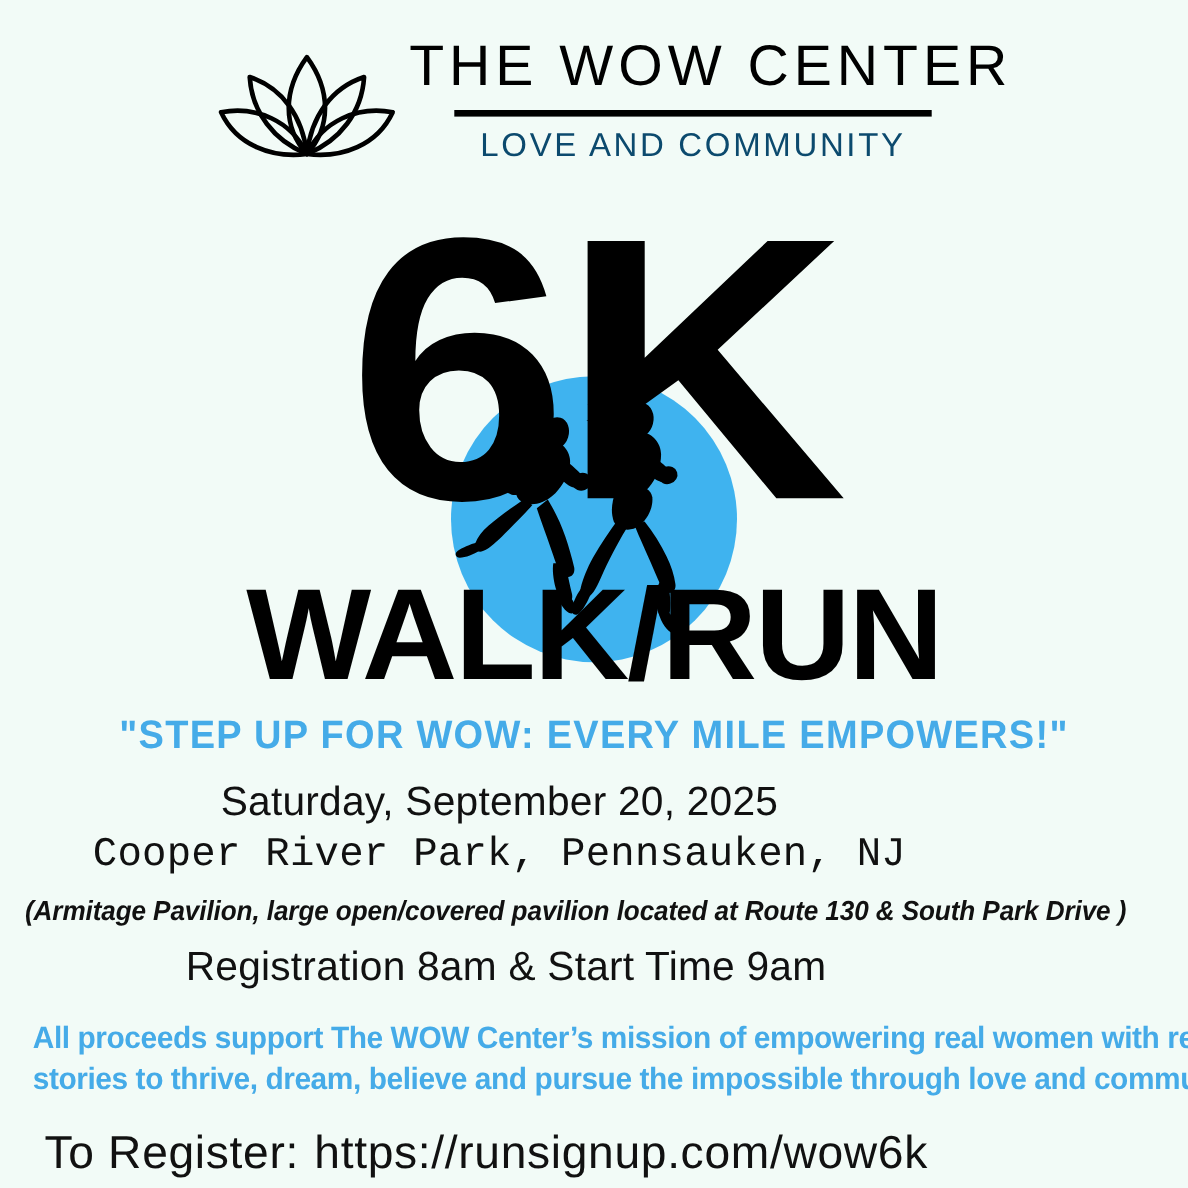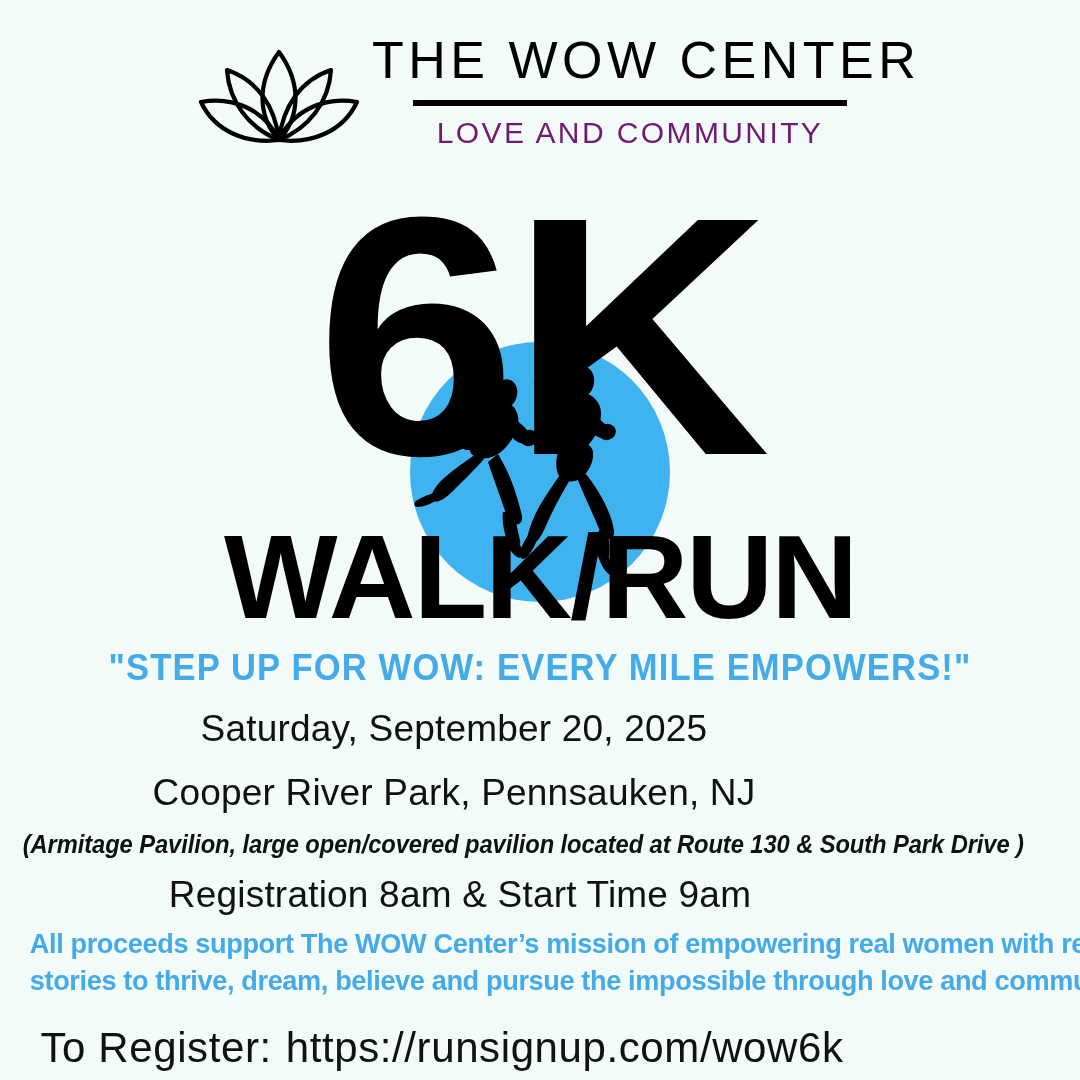--- a/index.html
+++ b/index.html
@@ -56,21 +56,21 @@
     width: 434px;
     height: 6px;
     background: #000000;
     margin: 13px auto 10px auto;
   }
   .brand-tagline {
     font-family: "Liberation Sans", sans-serif;
     font-size: 30px;
     font-weight: 400;
     letter-spacing: 2.4px;
-    color: #701a75;
+    color: #0c4a6e;
     white-space: nowrap;
   }
 
   
   .hero {
     position: absolute;
     top: 0;
     left: 0;
     width: 1044px;
     height: 650px;
@@ -150,21 +150,21 @@
   .detail-place,
   .detail-time {
     font-family: "Liberation Sans", sans-serif;
     font-weight: 400;
     font-size: 37px;
     line-height: 48px;
     letter-spacing: 0.2px;
     color: #111111;
     white-space: nowrap;
   }
-  .detail-place { margin-top: 16px; }
+  .detail-place { margin-top: 0; font-family: Liberation Mono, monospace; }
   .detail-sub {
     font-family: "Liberation Sans", sans-serif;
     font-style: italic;
     font-weight: 700;
     font-size: 25px;
     line-height: 34px;
     letter-spacing: -0.1px;
     color: #111111;
     margin-top: 10px;
     transform: scaleX(0.95);

